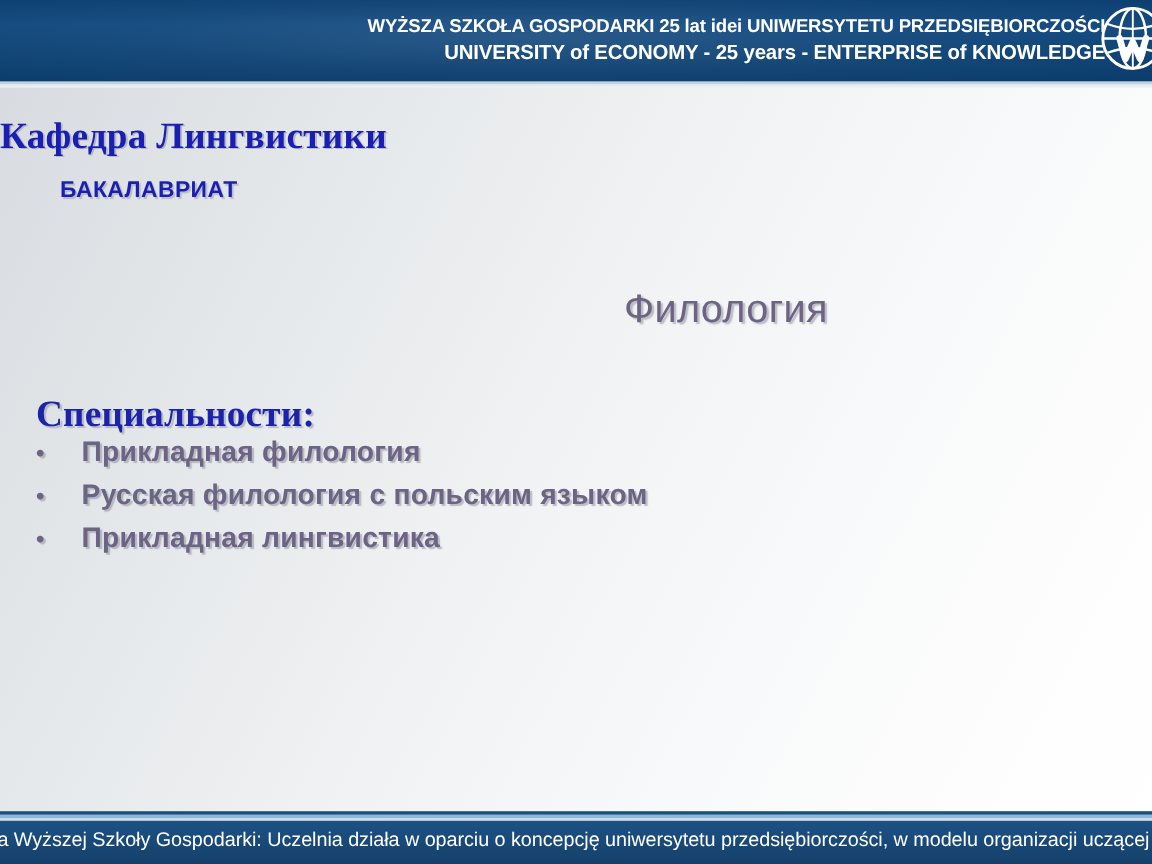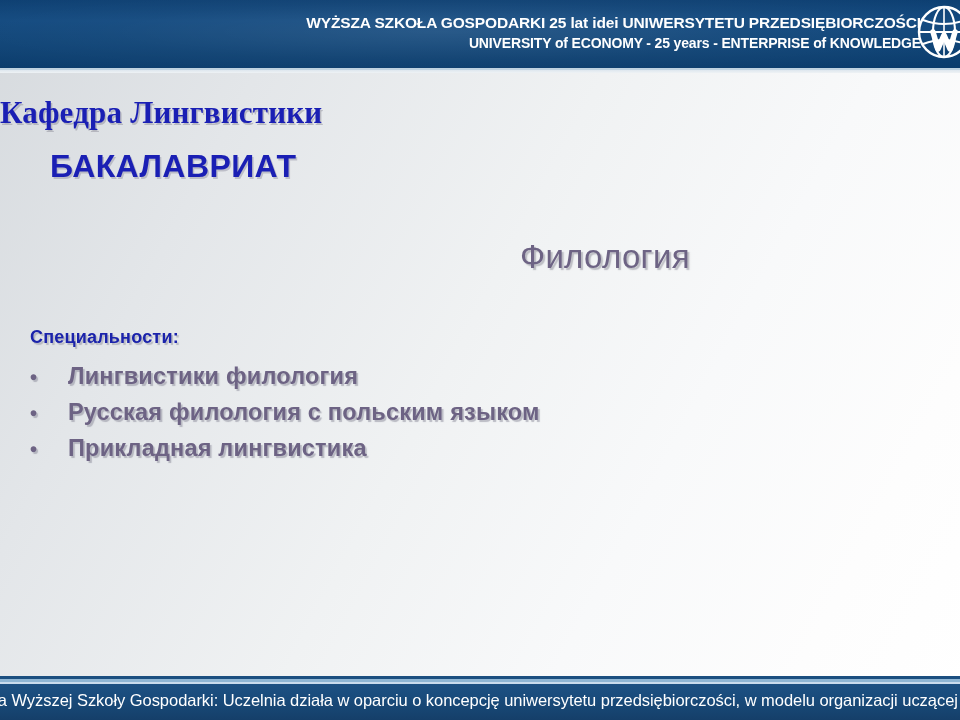--- a/index.html
+++ b/index.html
@@ -44,21 +44,21 @@
     width: 790px;
     text-align: right;
     color: #ffffff;
     font-family: "Liberation Sans", sans-serif;
     font-weight: bold;
     font-size: 15.5px;
     letter-spacing: -0.15px;
     line-height: 21px;
     white-space: nowrap;
   }
-  .banner-line2 { font-size: 14px; }
+  .banner-line2 { font-size: 17px; }
 
   .logo {
     position: absolute;
     right: 4px;
     top: 2px;
     width: 62px;
     height: 62px;
   }
 
   .banner-underline-a {
@@ -92,21 +92,21 @@
     letter-spacing: 0.2px;
     text-shadow: 1.5px 1.5px 0.5px rgba(150,150,160,0.55);
   }
 
   .bachelor {
     position: absolute;
     left: 50px;
     top: 148px;
     font-family: "Liberation Sans", sans-serif;
     font-weight: bold;
-    font-size: 32px;
+    font-size: 19px;
     color: #1a1fb4;
     letter-spacing: 0.4px;
     text-shadow: 1.5px 1.5px 0.6px rgba(150,150,165,0.5);
   }
 
   .direction-label {
     position: absolute;
     left: 455px;
     top: 203px;
     font-family: "Liberation Sans", sans-serif;
@@ -126,23 +126,23 @@
     font-size: 33px;
     color: #6d6384;
     letter-spacing: 0.3px;
     text-shadow: 2px 2px 1.2px rgba(140,140,152,0.55);
   }
 
   .spec-label {
     position: absolute;
     left: 30px;
     top: 327px;
-    font-family: Liberation Sans, sans-serif;
-    font-weight: bold;
-    font-size: 18px;
+    font-family: Liberation Serif, serif;
+    font-weight: bold;
+    font-size: 31px;
     color: #1b23ab;
     letter-spacing: 0.2px;
     text-shadow: 1.8px 1.8px 0.8px rgba(148,148,162,0.55);
   }
 
   .spec-list {
     position: absolute;
     left: 30px;
     top: 363px;
     margin: 0;
@@ -244,21 +244,21 @@
 
   <div class="bachelor">БАКАЛАВРИАТ</div>
 
   <div class="direction-value">Филология</div>
 
   <div class="spec-label">Специальности:</div>
 
   <ul class="spec-list">
     <li class="spec-item">
       <span class="spec-bullet">•</span>
-      <span>Лингвистики филология</span>
+      <span>Прикладная филология</span>
     </li>
     <li class="spec-item">
       <span class="spec-bullet">•</span>
       <span>Русская филология с польским языком</span>
     </li>
     <li class="spec-item">
       <span class="spec-bullet">•</span>
       <span>Прикладная лингвистика</span>
     </li>
   </ul>

